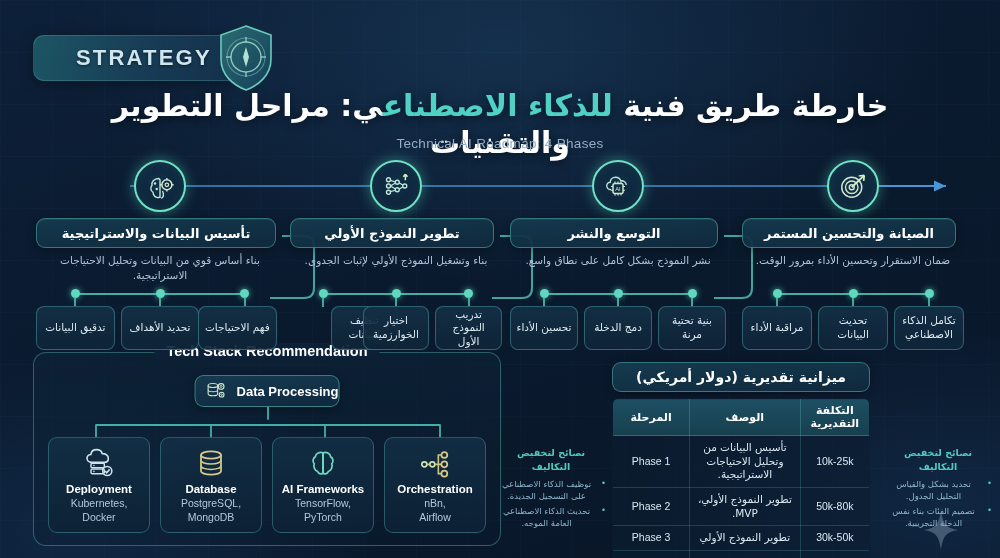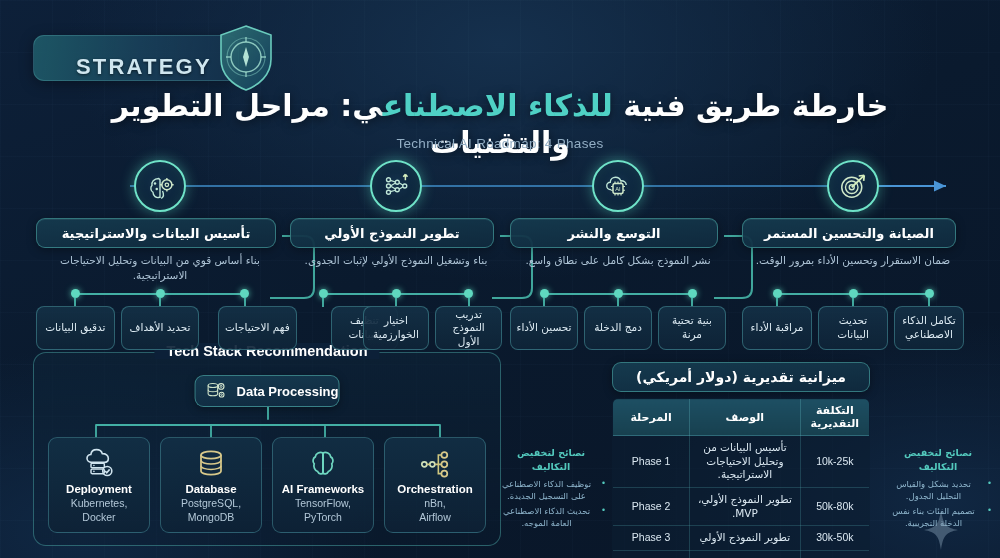--- a/index.html
+++ b/index.html
@@ -28,21 +28,21 @@
       linear-gradient(90deg,rgba(120,190,220,.022) 1px,transparent 1px);
     background-size:52px 52px;
   }
 
   
   .badge-wrap{position:absolute;left:33px;top:22px;display:flex;align-items:center;height:72px;z-index:6}
   .shield{width:58px;height:70px;position:relative;z-index:3;flex:0 0 auto}
   .pill-strategy{
     margin-right:-22px;margin-left:0;
     height:46px;padding:0 26px 0 42px;
-    display:flex;align-items:flex-end;
+    display:flex;align-items:center;
     border-radius:11px;
     background:linear-gradient(100deg,rgba(30,90,104,.92) 0%,rgba(26,66,92,.82) 55%,rgba(22,52,80,.72) 100%);
     border:1px solid rgba(106,200,196,.26);
     box-shadow:0 3px 14px rgba(0,0,0,.35);
   }
   .pill-strategy span{
     font-size:22px;font-weight:bold;letter-spacing:2.2px;
     color:#cfe6ef;direction:ltr;font-family:"Liberation Sans",sans-serif;
     text-shadow:0 1px 3px rgba(0,0,0,.55);
   }
@@ -227,21 +227,21 @@
         <div class="subrow">
           <div class="subline" style="left: 39.3333px; width: 169.333px;"></div>
           <div class="subdot" style="left: 34.8333px;"></div>
           <div class="substem" style="left: 38.3333px;"></div>
           <div class="subitem" style="left: 0px; width: 78.6667px;">تدقيق البيانات</div>
           <div class="subdot" style="left: 119.5px;"></div>
           <div class="substem" style="left: 123px;"></div>
           <div class="subitem" style="left: 84.6667px; width: 78.6667px;">تحديد الأهداف</div>
           <div class="subdot" style="left: 204.167px;"></div>
           <div class="substem" style="left: 207.667px;"></div>
-          <div class="subitem" style="left: 182px; width: 78.6667px;">فهم الاحتياجات</div>
+          <div class="subitem" style="left: 162px; width: 78.6667px;">فهم الاحتياجات</div>
         </div>
       </div>
       <div class="phase" style="left: 290px; width: 212px;">
         <div class="pnode">
           <svg width="30" height="30" viewBox="0 0 24 24">
             <circle cx="6" cy="7" r="1.6" fill="none" stroke="#bfe7d8" stroke-width="1.1"></circle>
             <circle cx="6" cy="12" r="1.6" fill="none" stroke="#bfe7d8" stroke-width="1.1"></circle>
             <circle cx="6" cy="17" r="1.6" fill="none" stroke="#bfe7d8" stroke-width="1.1"></circle>
             <circle cx="13" cy="9" r="1.6" fill="none" stroke="#bfe7d8" stroke-width="1.1"></circle>
             <circle cx="13" cy="15" r="1.6" fill="none" stroke="#bfe7d8" stroke-width="1.1"></circle>

